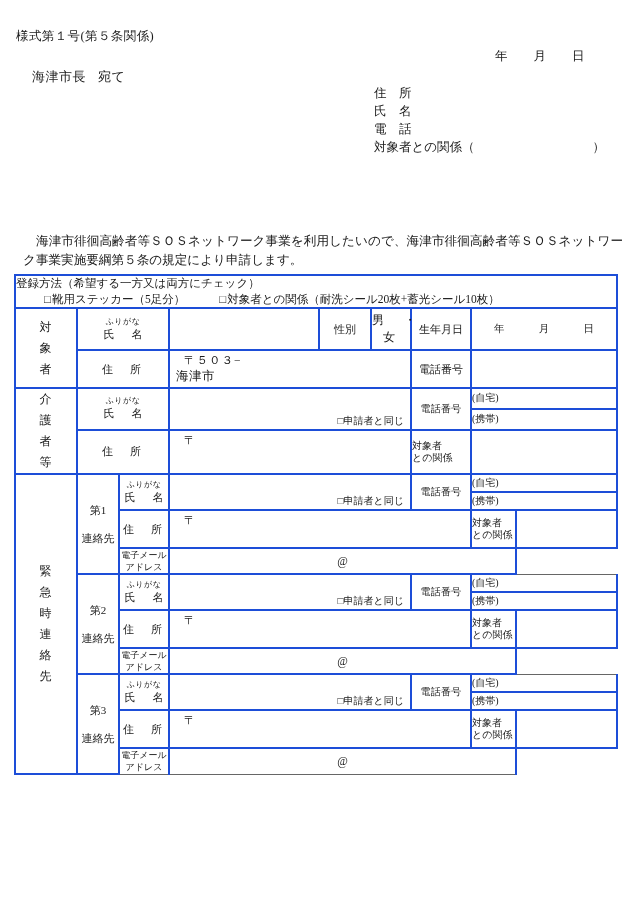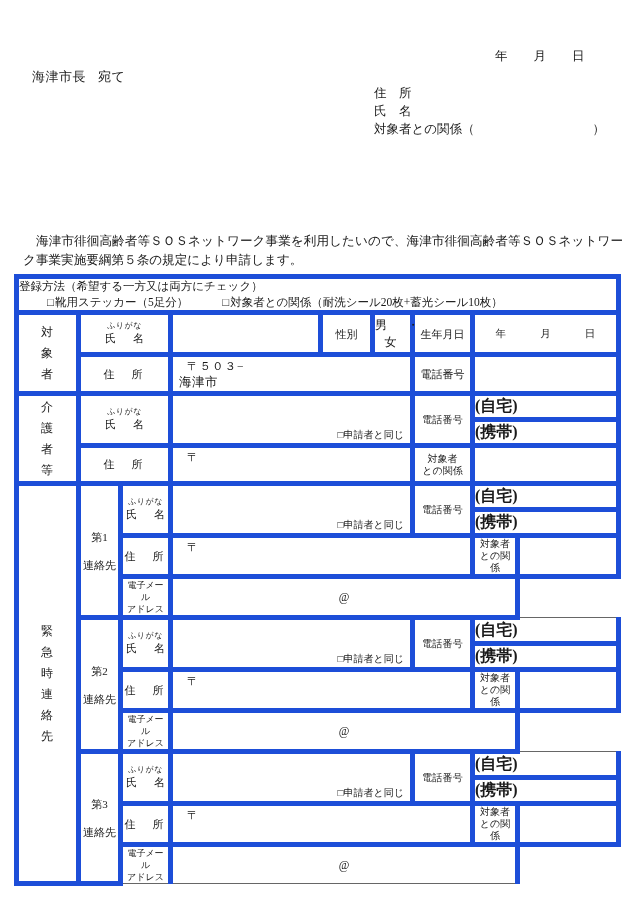--- a/index.html
+++ b/index.html
@@ -54,21 +54,21 @@
 
   
   .form-table {
     position: absolute; left: 14px; top: 274px;
     width: 602px;
     border-collapse: collapse;
     table-layout: fixed;
     font-size: 11px;
   }
   .form-table td {
-    border: 5px solid #1d4ed8;
+    border: 2px solid #1d4ed8;
     padding: 0;
     vertical-align: middle;
     position: relative;
   }
   .thick-top { border-top: 1.6px solid #666 !important; }
   .thick-bottom { border-bottom: 1.6px solid #666 !important; }
 
   
   .reg-cell { padding: 3px 5px 4px 5px; }
   .reg-line1 { font-size: 11.5px; line-height: 15px; }
@@ -86,59 +86,61 @@
     padding: 2px 0;
   }
   .vlabel span { display: block; }
 
   .lbl-c { text-align: center; font-size: 11px; line-height: 14px; }
   .lbl-furigana { font-size: 8px; letter-spacing: .5px; display: block; text-align: center; padding-top: 2px;}
   .lbl-name { font-size: 11px; letter-spacing: 3px; display: block; text-align: center; padding-bottom: 3px; padding-left:3px;}
   .lbl-addr { font-size: 11px; letter-spacing: 3px; text-align: center; padding-left:3px;}
   .lbl-email { font-size: 9px; line-height: 12px; text-align: center; }
   .lbl-tel { font-size: 10px; text-align: center; letter-spacing: .2px; }
-  .lbl-rel { font-size: 10px; line-height: 12px; text-align: center; }
+  .lbl-rel { font-size: 10px; line-height: 12px; text-align: left; }
   .same-as {
     font-size: 10px;
     text-align: right;
     padding-right: 6px;
     padding-bottom: 1px;
   }
   .zip { font-size: 11.5px; padding: 2px 0 0 6px; letter-spacing: 1px; margin-left: 8px; }
   .zip-city { font-size: 12.5px; padding-left: 6px; letter-spacing: .5px; }
   .gender-opt { text-align: center; font-size: 12px; letter-spacing: 4px; padding-left:4px;}
   .dob-row { font-size: 10.5px; text-align: center; letter-spacing: .2px; }
   .dob-row .y { display: inline-block; margin-right: 34px; }
   .dob-row .m { display: inline-block; margin-right: 34px; }
-  .tel-sub { font-size: 16px; padding-left: 4px; font-weight: bold; }
+  .tel-sub { font-size: 10px; padding-left: 4px; }
   .at-mark { text-align: center; font-size: 11.5px; }
 
   
   .notes {
     position: absolute; left: 15px; top: 822px;
     font-size: 12.6px; line-height: 20px;
   }
 </style>
 </head>
 <body>
 
 <div class="page">
 
+  <div class="form-no">様式第１号(第５条関係)</div>
 
   <div class="date-line">
     <span class="y">年</span><span class="m">月</span><span class="d">日</span>
   </div>
 
   <div class="addressee">
     <span>海津市長</span><span class="sp"></span><span>宛て</span>
   </div>
 
   <div class="applicant-block">
     <div class="ab-row">住　所</div>
     <div class="ab-row">氏　名</div>
+    <div class="ab-row">電　話</div>
     <div class="ab-row"><span>対象者との関係（</span><span class="rel-paren"></span><span>）</span></div>
   </div>
 
 
   <div class="intro"><span class="ind"></span><span>海津市徘徊高齢者等ＳＯＳネットワーク事業を利用したいので、海津市徘徊高齢者等ＳＯＳネットワーク事業実施要綱第５条の規定により申請します。</span></div>
 
   <table class="form-table">
     <colgroup>
       <col style="width:62px">
       <col style="width:42px">

